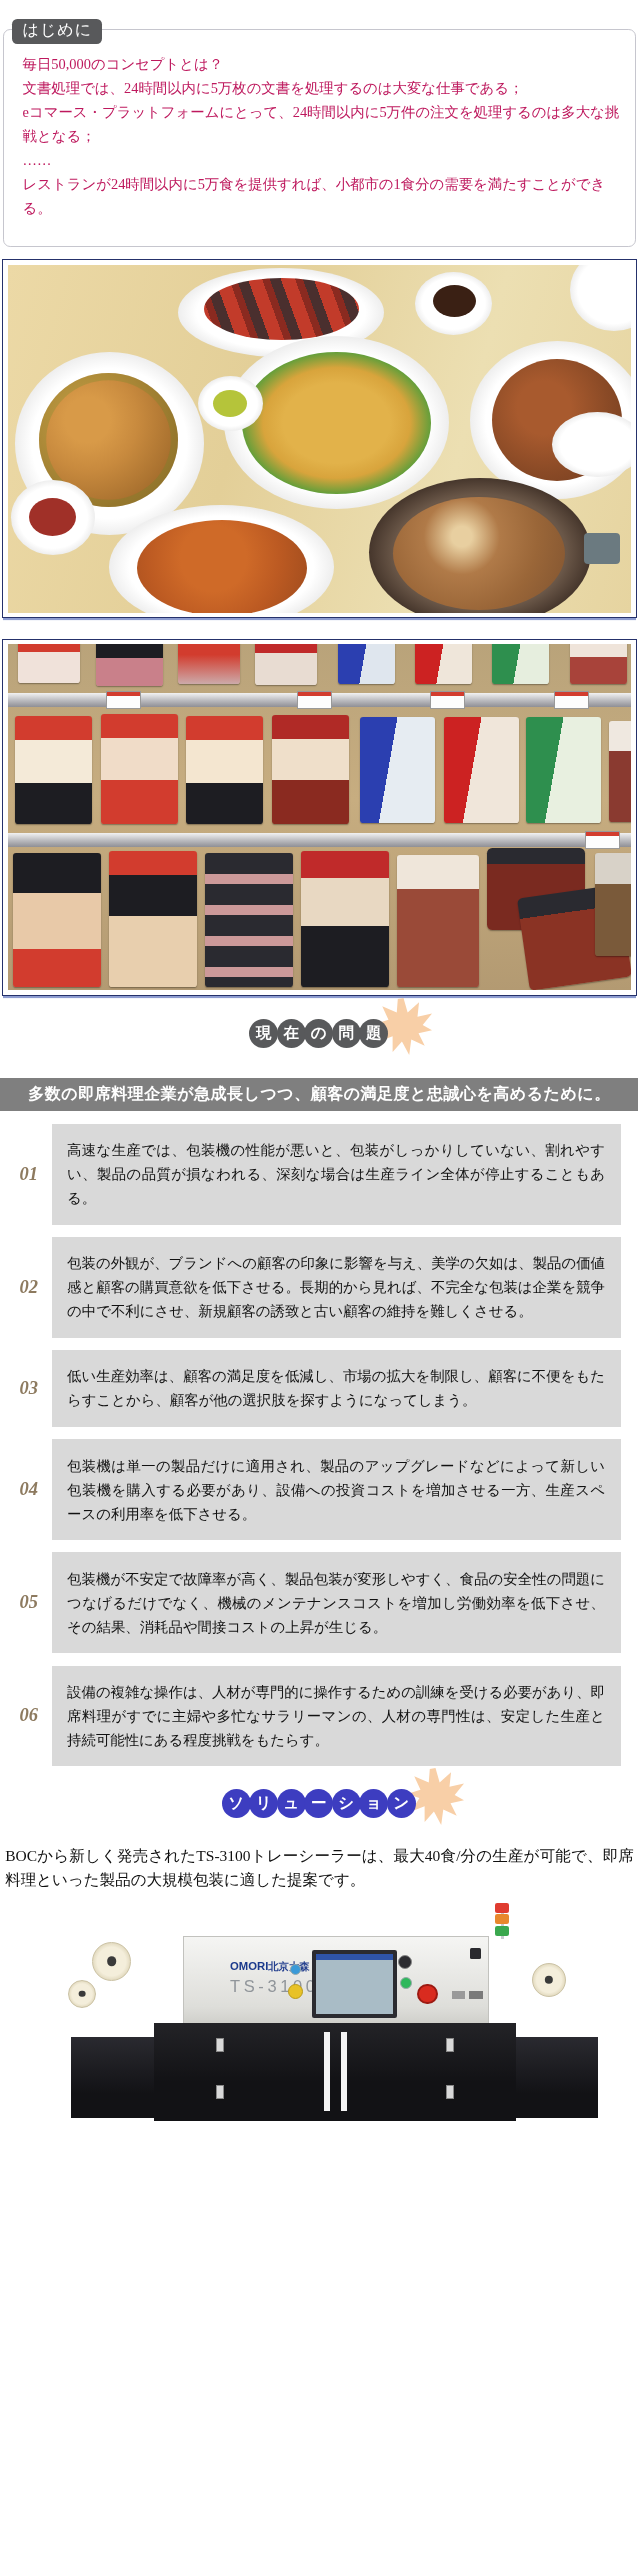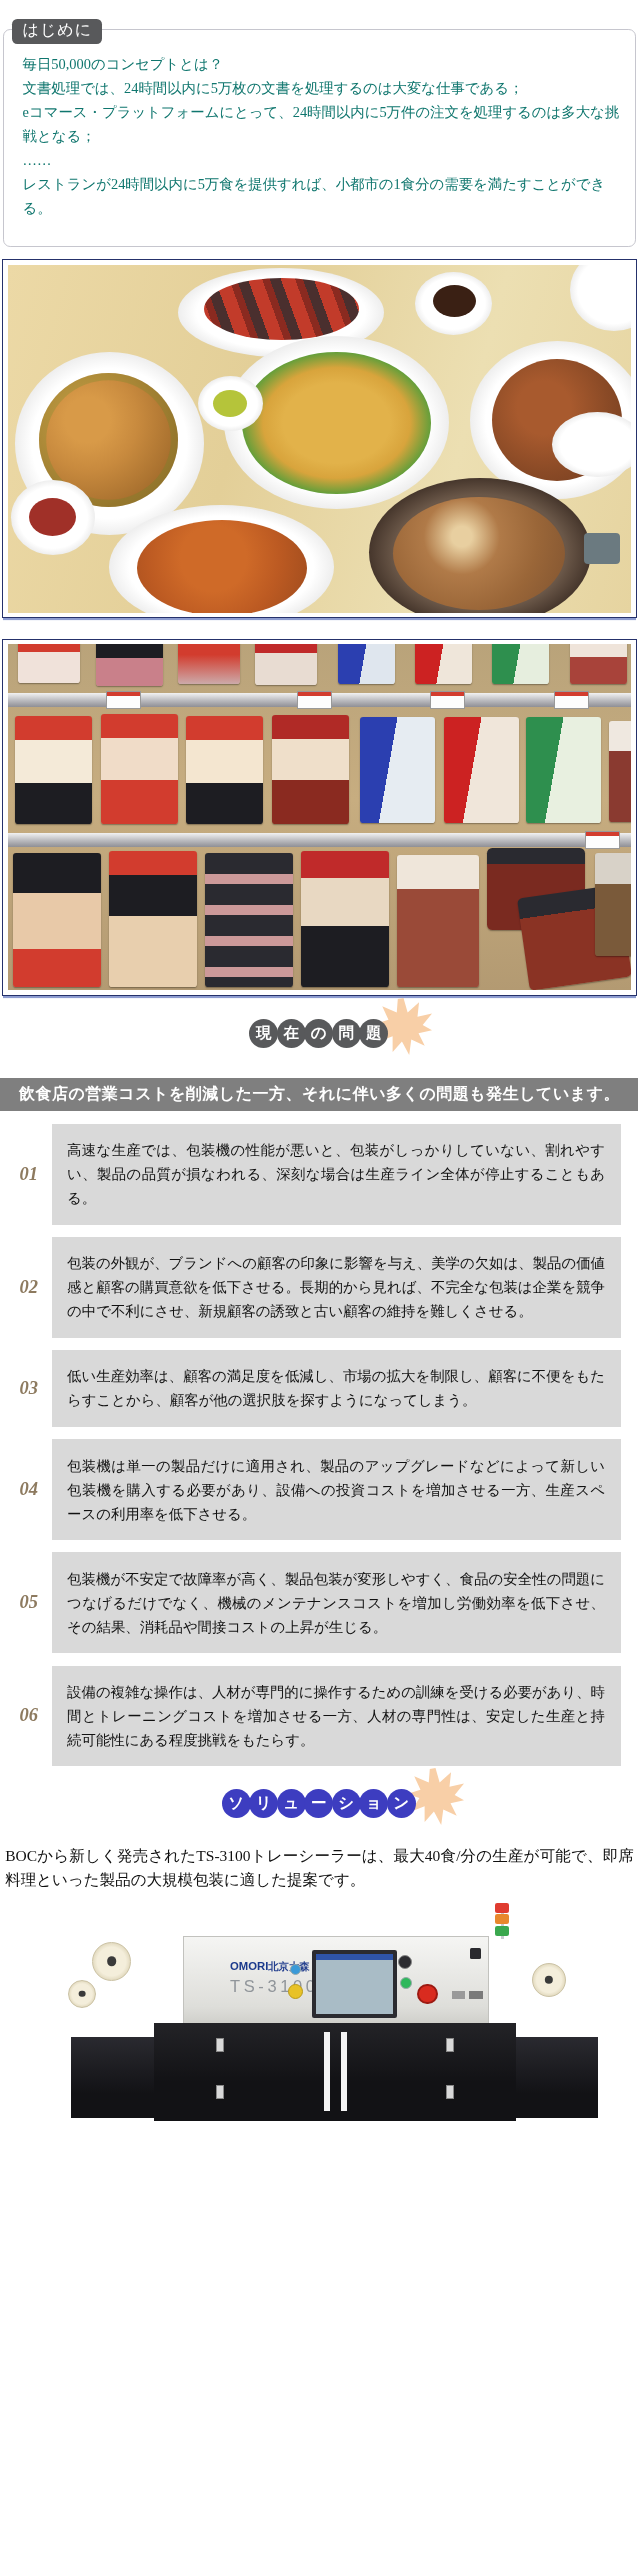--- a/index.html
+++ b/index.html
@@ -4,21 +4,21 @@
 <style>
   html,body{margin:0;padding:0;background:#ffffff;}
   body{width:639px;font-family:"Liberation Serif","DejaVu Serif",serif;color:#111;}
   .page{position:relative;width:639px;overflow:hidden;}
 
   
   .intro-wrap{position:relative;margin:29px 3.1px 0 3.1px;border:1px solid #c6c6ce;border-radius:7.2px;
     padding:21.6px 14.4px 26px 14.4px;}
   .intro-badge{position:absolute;top:-11.3px;left:8.2px;background:#58595b;color:#fff;
     font-size:16px;padding:1.5px 10.3px 3.1px 10.3px;border-radius:5.2px;letter-spacing:1px;}
-  .intro-line{font-size:14.4px;line-height:24px;color:#0f766e;margin:0 0 0 4.1px;}
+  .intro-line{font-size:14.4px;line-height:24px;color:#be185d;margin:0 0 0 4.1px;}
 
   
   .para{font-size:15.5px;line-height:24px;text-align:justify;margin:13.4px 5.2px 0 5.2px;color:#101010;}
 
   
   .frame{margin:12.4px 2.1px 0 2.1px;border:1.5px solid #25316b;background:#fff;padding:4.6px;
     box-shadow:0 3.1px 0 -1px #8d9cd0;}
   .photo{position:relative;overflow:hidden;}
   .photo1{height:348px;background:linear-gradient(105deg,#ecd9a6,#e3cf98 38%,#ecdfb2 70%,#e6d4a0);}
   .photo2{height:346px;background:linear-gradient(#b9a37a,#c7ad80 45%,#b39a72);}
@@ -167,21 +167,21 @@
     <svg class="burst" style="left:375px;" width="57" height="57" viewBox="0 0 110 110">
       <polygon fill="#f8cfa7" points="55,0 63,28 85,8 82,36 110,30 92,52 110,62 84,68 96,92 70,80 66,110 52,84 34,104 34,74 8,84 24,58 0,50 26,42 14,16 42,28 44,2"></polygon>
     </svg>
     <span class="ccirc">現</span>
     <span class="ccirc">在</span>
     <span class="ccirc">の</span>
     <span class="ccirc">問</span>
     <span class="ccirc">題</span>
   </div>
 
-  <div class="secbar graybar">飲食店の営業コストを削減した一方、それに伴い多くの問題も発生しています。</div>
+  <div class="secbar graybar">多数の即席料理企業が急成長しつつ、顧客の満足度と忠誠心を高めるために。</div>
 
   <div class="problems">
     <div class="numrow">
       <div class="num">01</div>
       <div class="nbox">高速な生産では、包装機の性能が悪いと、包装がしっかりしていない、割れやすい、製品の品質が損なわれる、深刻な場合は生産ライン全体が停止することもある。</div>
     </div>
     <div class="numrow">
       <div class="num">02</div>
       <div class="nbox">包装の外観が、ブランドへの顧客の印象に影響を与え、美学の欠如は、製品の価値感と顧客の購買意欲を低下させる。長期的から見れば、不完全な包装は企業を競争の中で不利にさせ、新規顧客の誘致と古い顧客の維持を難しくさせる。</div>
     </div>
@@ -192,21 +192,21 @@
     <div class="numrow">
       <div class="num">04</div>
       <div class="nbox">包装機は単一の製品だけに適用され、製品のアップグレードなどによって新しい包装機を購入する必要があり、設備への投資コストを増加させる一方、生産スペースの利用率を低下させる。</div>
     </div>
     <div class="numrow">
       <div class="num">05</div>
       <div class="nbox">包装機が不安定で故障率が高く、製品包装が変形しやすく、食品の安全性の問題につなげるだけでなく、機械のメンテナンスコストを増加し労働効率を低下させ、その結果、消耗品や間接コストの上昇が生じる。</div>
     </div>
     <div class="numrow">
       <div class="num">06</div>
-      <div class="nbox">設備の複雑な操作は、人材が専門的に操作するための訓練を受ける必要があり、時間とトレーニングコストを増加させる一方、人材の専門性は、安定した生産と持続可能性にある程度挑戦をもたらす。</div>
+      <div class="nbox">設備の複雑な操作は、人材が専門的に操作するための訓練を受ける必要があり、即席料理がすでに主婦や多忙なサラリーマンの、人材の専門性は、安定した生産と持続可能性にある程度挑戦をもたらす。</div>
     </div>
   </div>
 
 
   <div class="cbadge blue">
     <svg class="burst" style="left:407px;" width="57" height="57" viewBox="0 0 110 110">
       <polygon fill="#f8cfa7" points="55,0 63,28 85,8 82,36 110,30 92,52 110,62 84,68 96,92 70,80 66,110 52,84 34,104 34,74 8,84 24,58 0,50 26,42 14,16 42,28 44,2"></polygon>
     </svg>
     <span class="ccirc">ソ</span>
     <span class="ccirc">リ</span>

